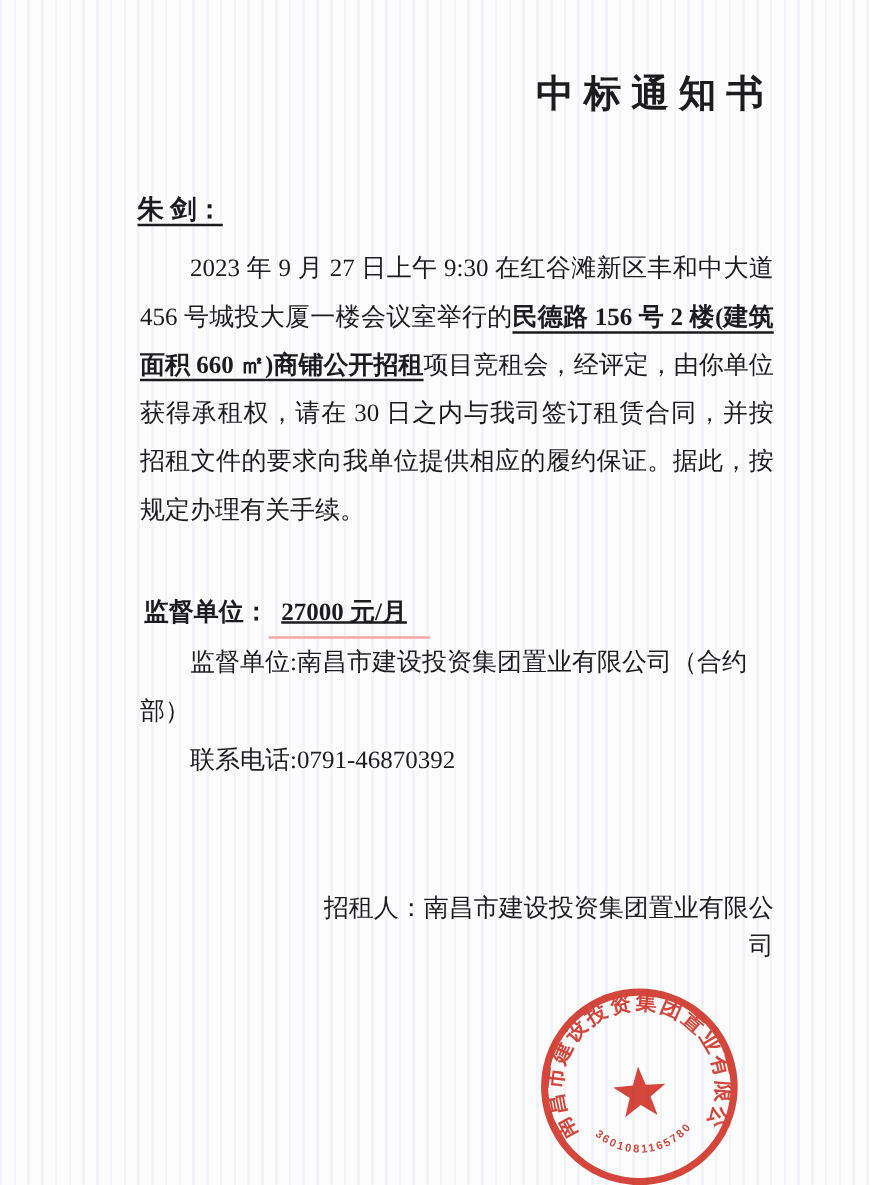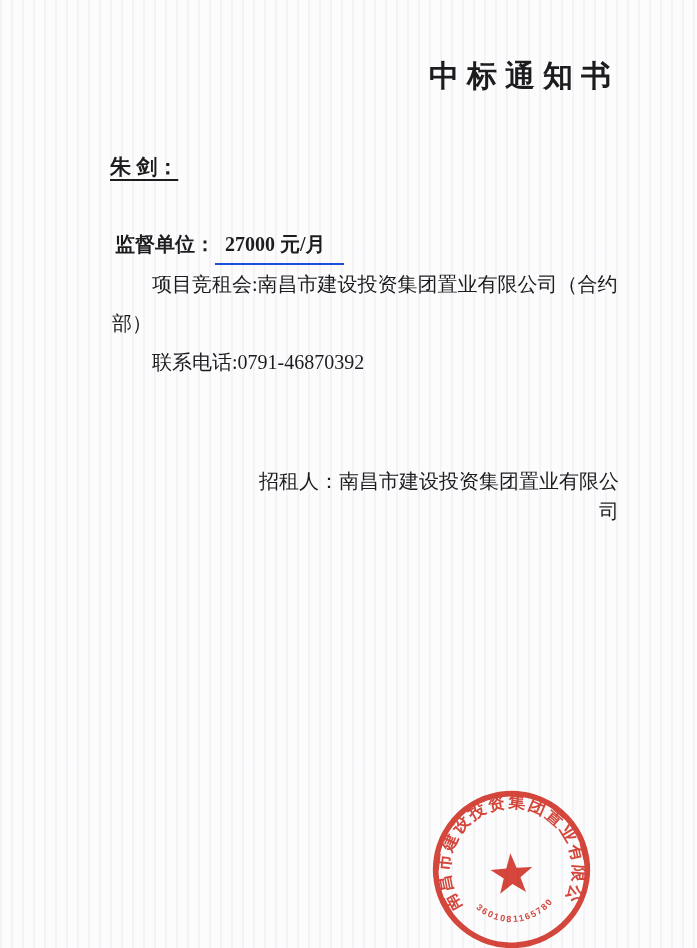--- a/index.html
+++ b/index.html
@@ -63,22 +63,23 @@
   }
   .result {
     margin-top: 46px;
     margin-left: 3px;
     font-size: 20px;
     line-height: 32px;
     font-weight: bold;
   }
   .result-value {
     display: inline-block;
-    border-bottom: 2px solid #1d4ed8;
+    border-bottom: 2px solid #fca5a5;
     padding: 0 18px 3px 10px;
+    text-decoration: underline;
   }
   .para2 { margin-top: 42px; line-height: 39px; }
   .plain-line {
     font-size: 20px;
     line-height: 39px;
     text-indent: 2em;
     margin: 0;
   }
   .sig-lessor {
     margin-top: 84px;
@@ -116,25 +117,26 @@
 </style>
 </head>
 <body>
 
 <div class="page">
 
   <div class="title">中标通知书</div>
 
   <div class="addressee">朱 剑：</div>
 
+  <p class="para para1"><span>2023 年 9 月 27 日上午 9:30 在红谷滩新区丰和中大道 456 号城投大厦一楼会议室举行的</span><span class="highlight">民德路 156 号 2 楼(建筑面积 660 ㎡)商铺公开招租</span><span>项目竞租会，经评定，由你单位获得承租权，请在 30 日之内与我司签订租赁合同，并按招租文件的要求向我单位提供相应的履约保证。据此，按规定办理有关手续。</span></p>
 
   <div class="result"><span>监督单位：</span><span class="result-value">27000 元/月</span></div>
 
 
-  <p class="plain-line">项目竞租会:南昌市建设投资集团置业有限公司（合约部）</p>
+  <p class="plain-line">监督单位:南昌市建设投资集团置业有限公司（合约部）</p>
 
   <p class="plain-line">联系电话:0791-46870392</p>
 
   <div class="sig-lessor">招租人：南昌市建设投资集团置业有限公司</div>
 
 
   <svg class="seal" viewBox="0 0 200 200" aria-hidden="true">
     <circle cx="100" cy="100" r="93" fill="none" stroke="#d5382b" stroke-width="7"></circle>
     <path id="sealTopArc" d="M 37.8,143.6 A 76,76 0 1 1 162.2,143.6" fill="none"></path>
     <path id="sealBottomArc" d="M 48.5,139 A 64.8,64.8 0 0 0 151.5,139" fill="none"></path>

